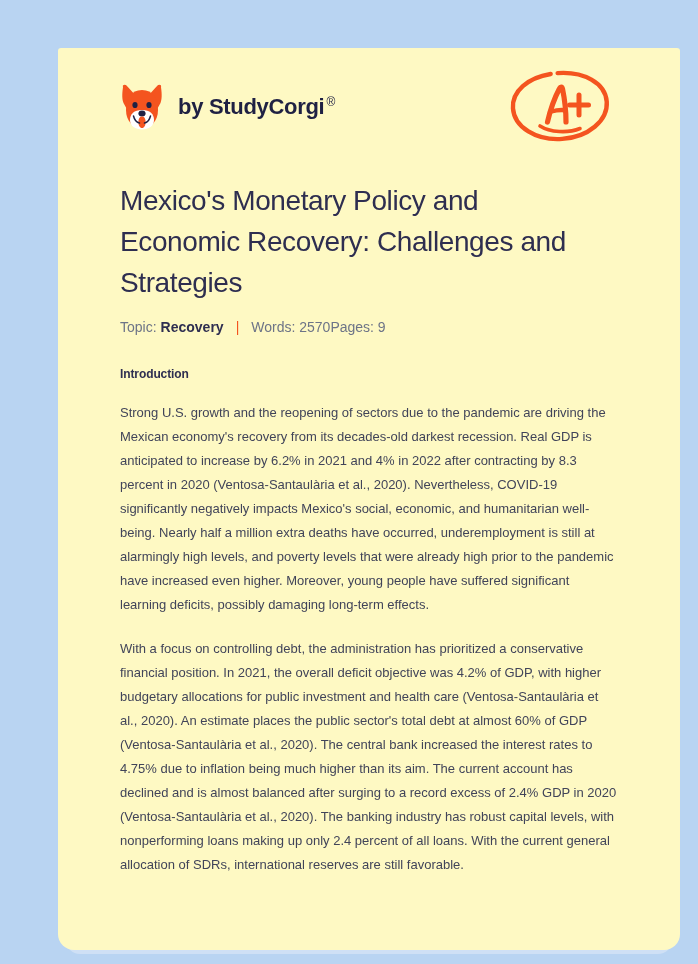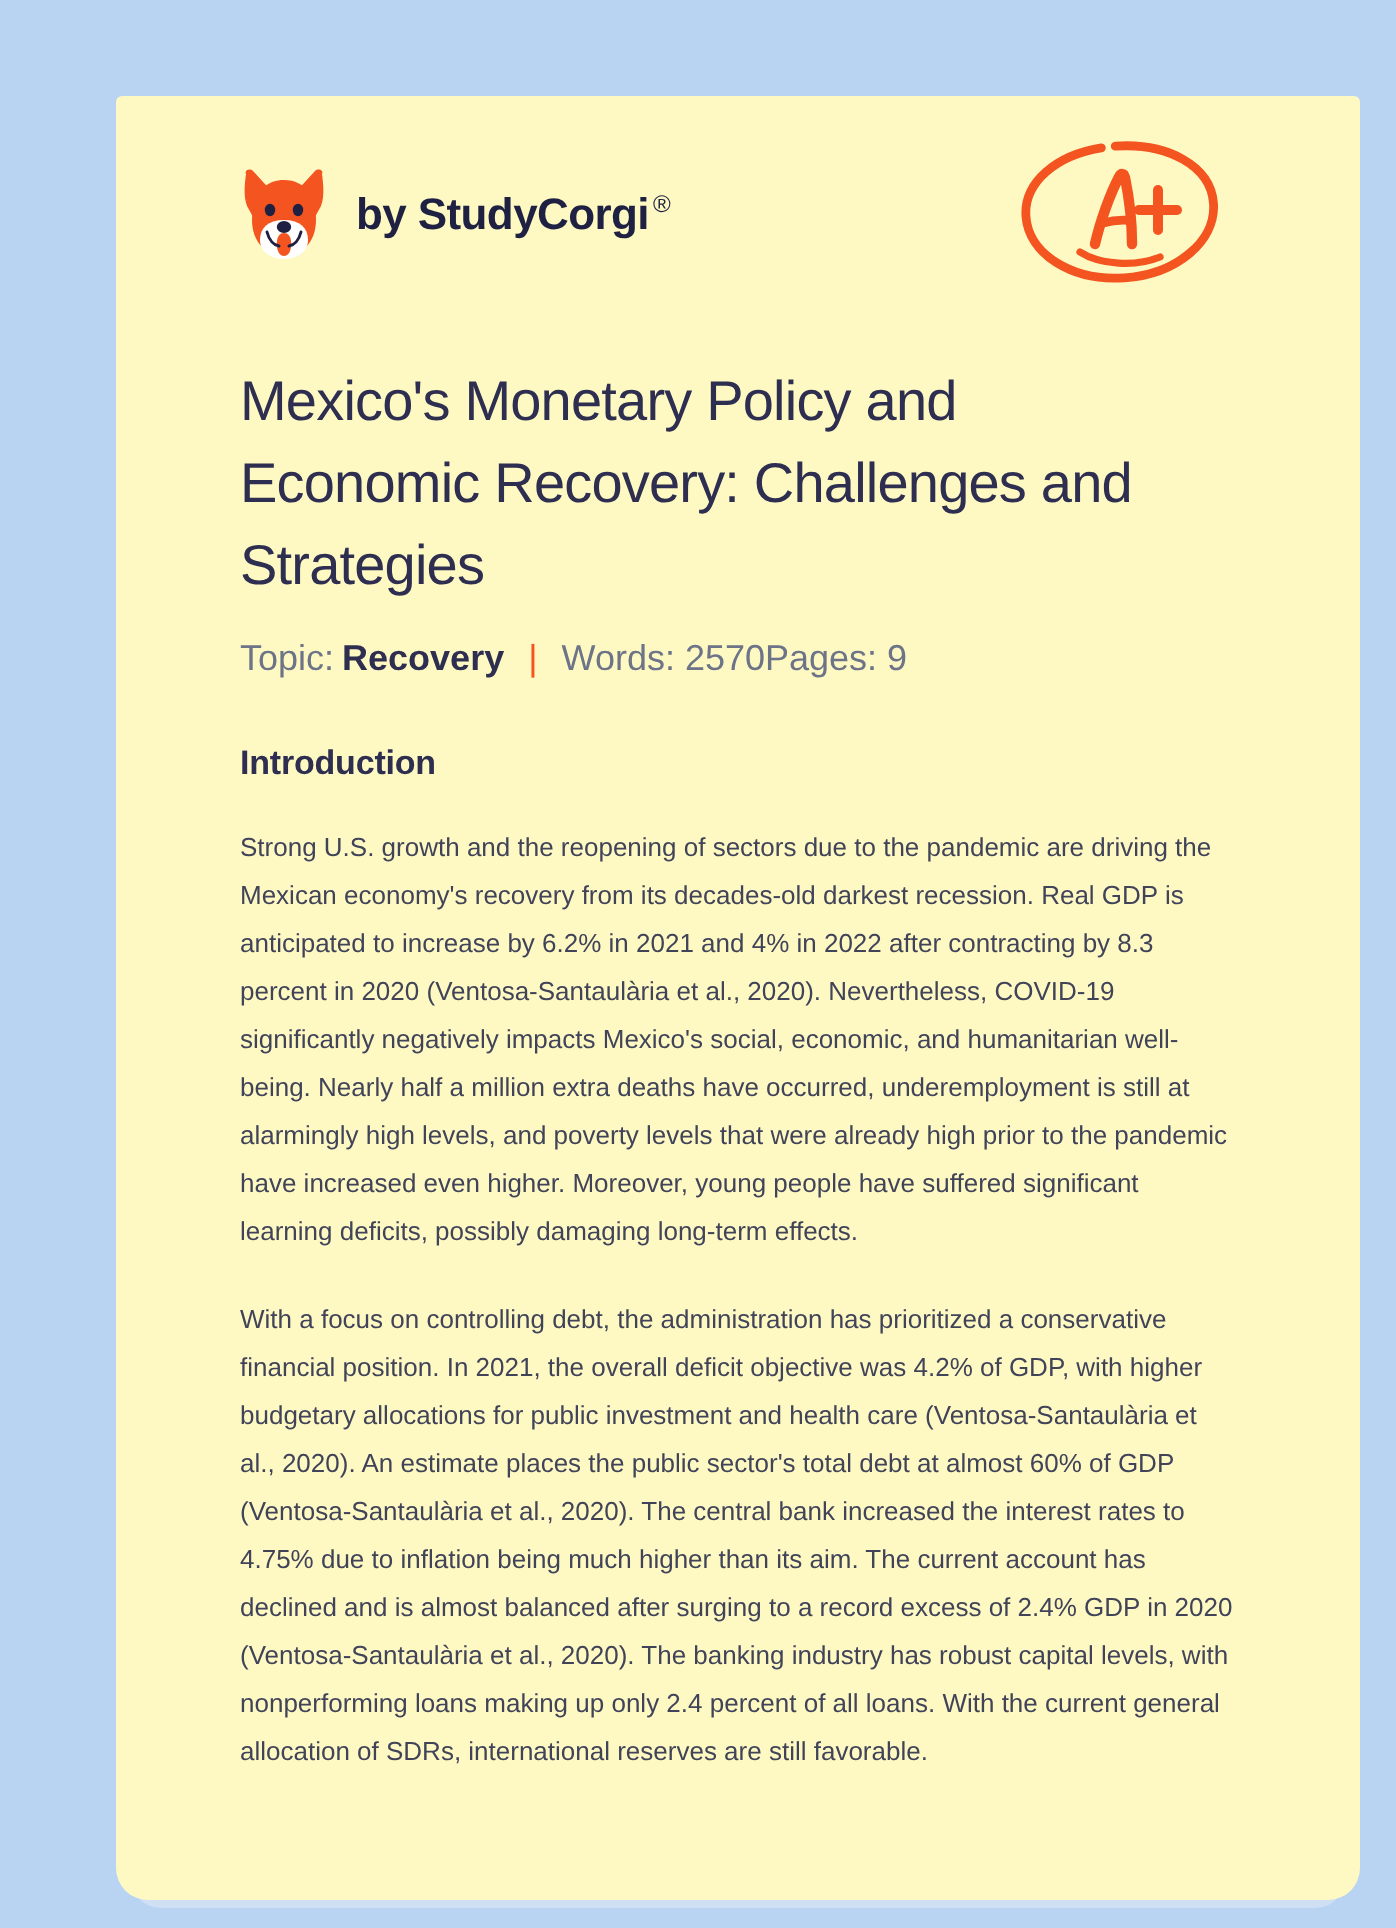--- a/index.html
+++ b/index.html
@@ -92,21 +92,21 @@
     font-weight: normal;
     color: #2e2e50;
     letter-spacing: -0.4px;
     margin: 22px 0 0 0;
     max-width: 480px;
   }
 
   
   .doc-meta {
     margin-top: 16px;
-    font-size: 18px;
+    font-size: 14px;
     color: #6d7487;
     display: flex;
     align-items: flex-start;
     white-space: nowrap;
   }
   .meta-label { color: #6d7487; }
   .meta-value {
     color: #2e2e50;
     font-weight: bold;
     margin-left: 4px;
@@ -115,21 +115,21 @@
     color: #f4541f;
     margin: 0 12px;
   }
   .meta-plain {
     color: #6d7487;
   }
   .meta-plain:last-child { margin-right: 0; }
 
   
   .section-heading {
-    font-size: 17px;
+    font-size: 12px;
     font-weight: bold;
     color: #2e2e50;
     margin: 32px 0 0 0;
     letter-spacing: -0.1px;
   }
   .body-para {
     font-size: 13px;
     line-height: 24px;
     color: #414459;
     margin: 20px 0 0 0;

